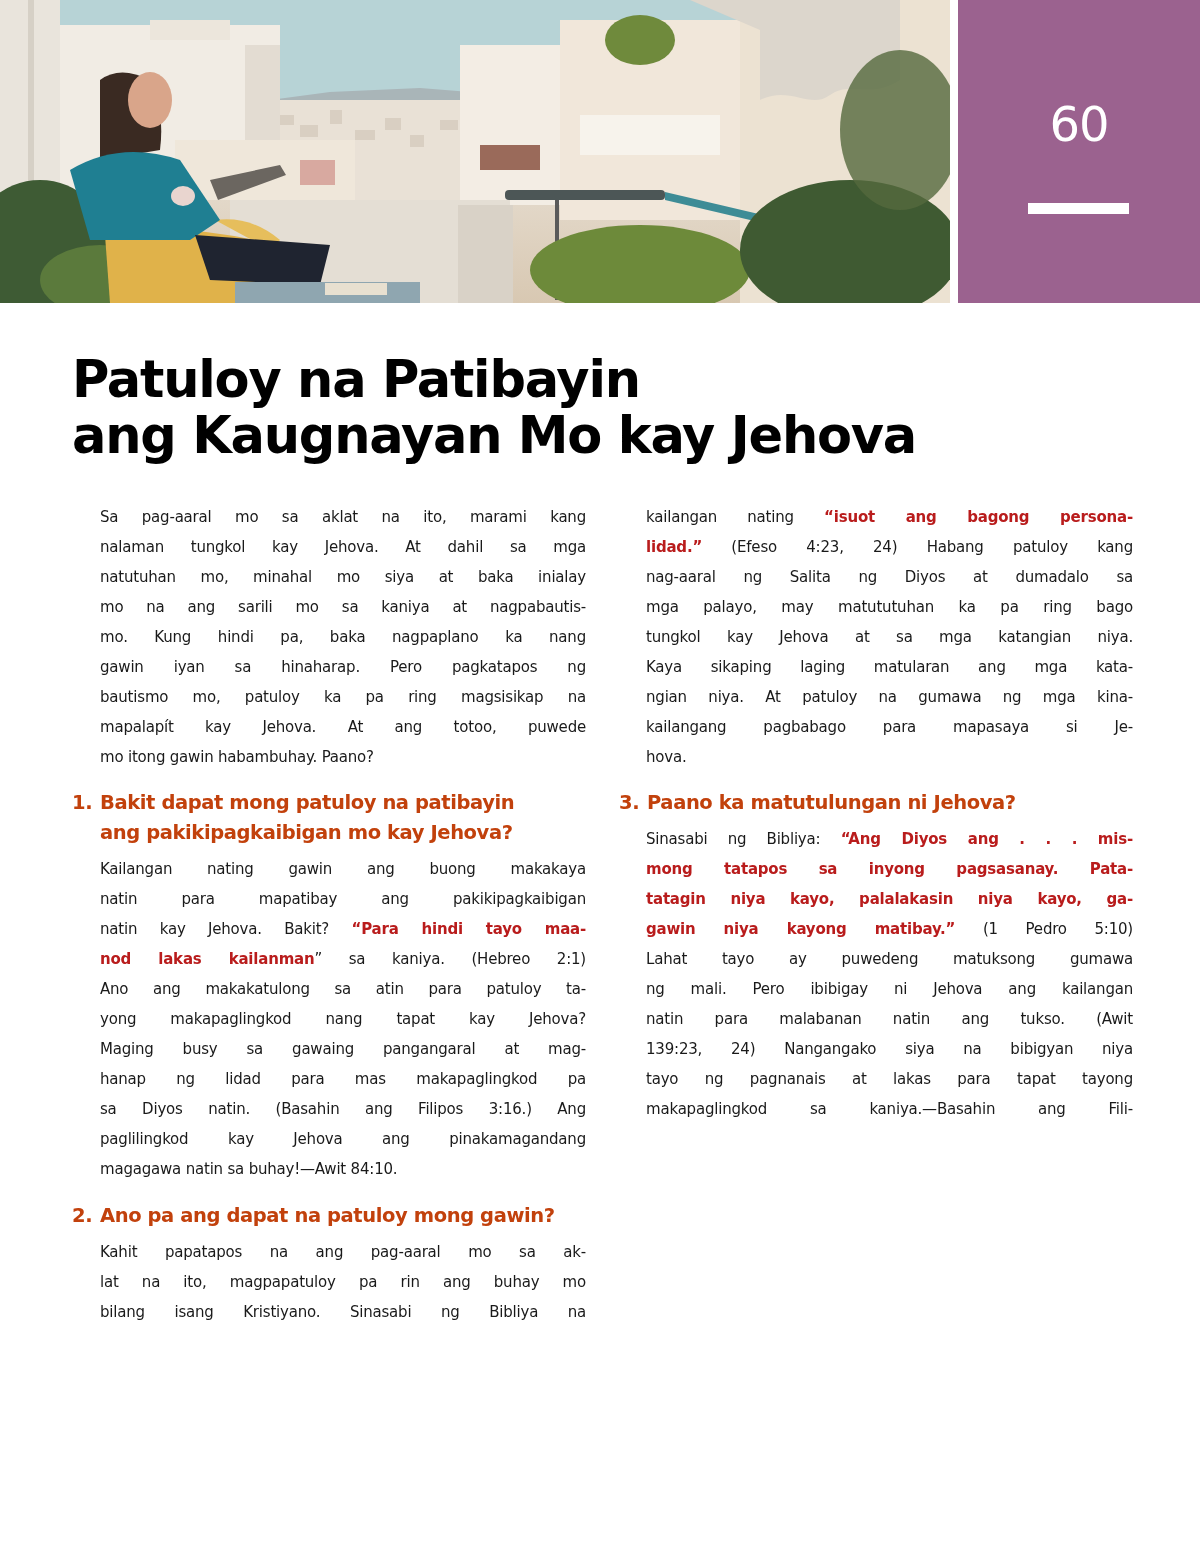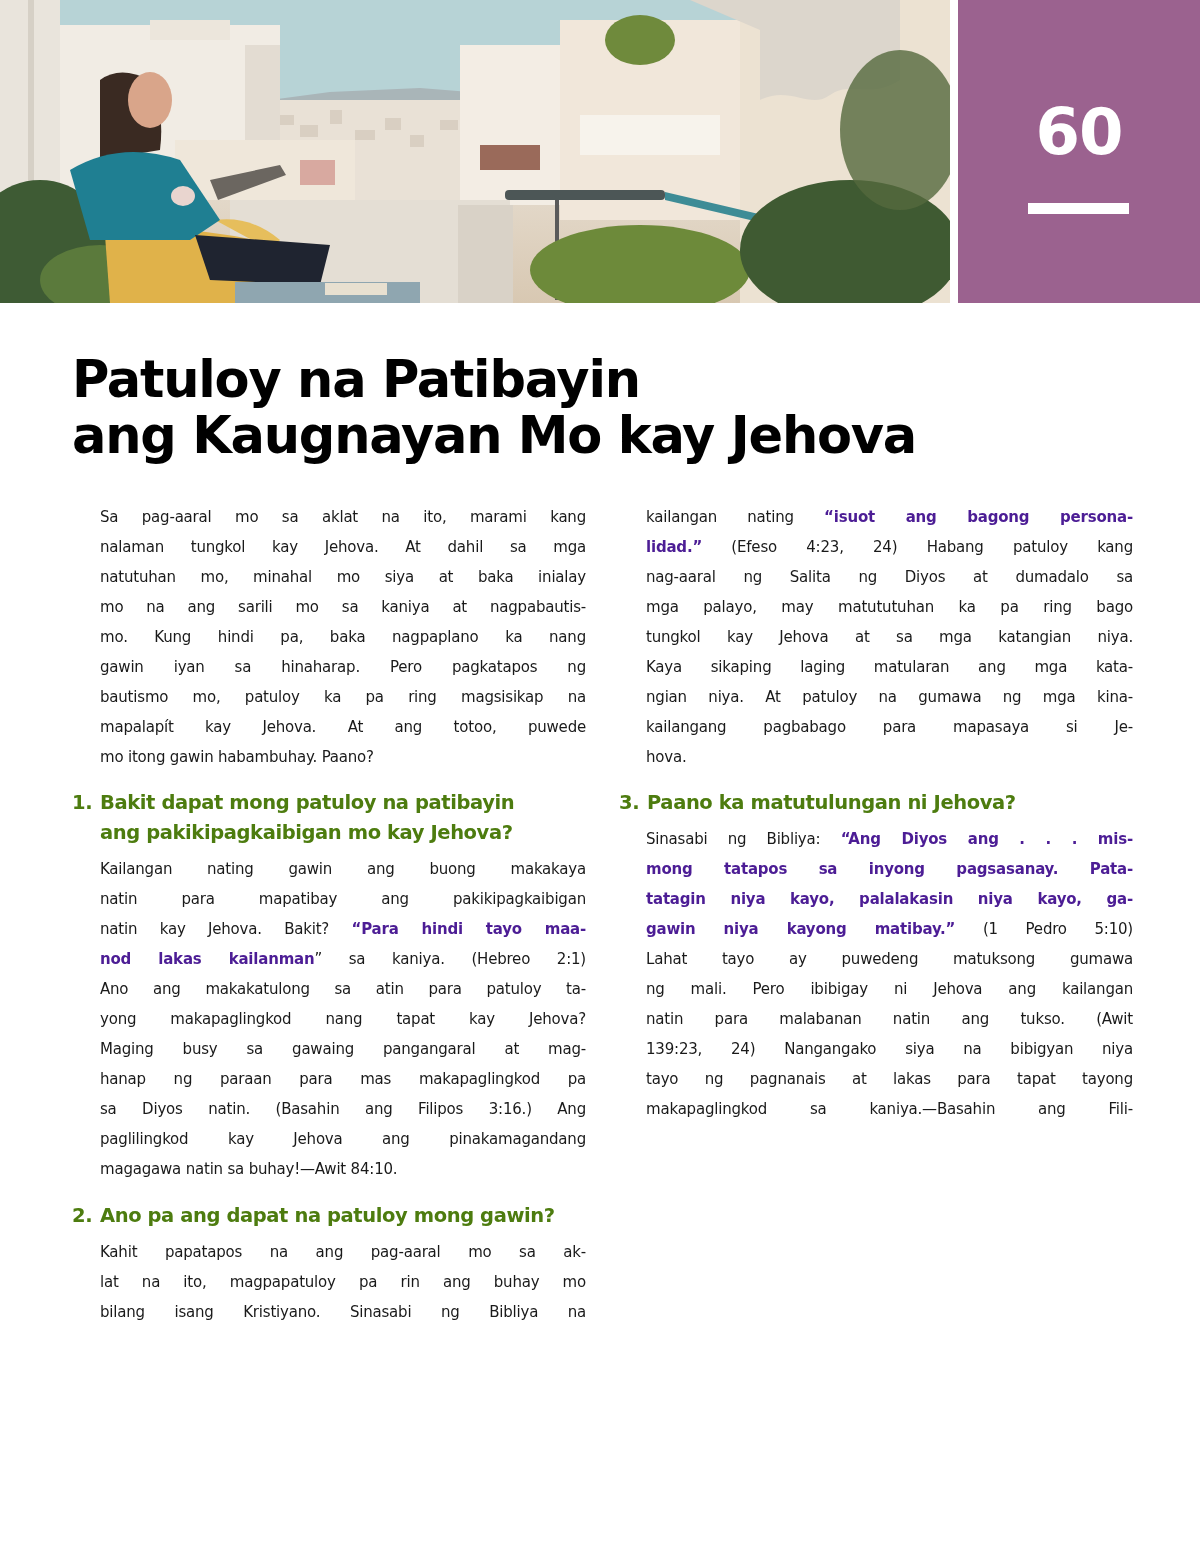--- a/index.html
+++ b/index.html
@@ -12,22 +12,22 @@
     background: linear-gradient(180deg, #a9cdd3 0%, #c9d6cf 30%, #e6ddd0 55%, #d8c8b2 100%);
   }
   .hero svg { position: absolute; left: 0; top: 0; width: 950px; height: 303px; }
 
   .chapter-box {
     position: absolute; left: 958px; top: 0; width: 242px; height: 303px;
     background: #9b628f;
   }
   .chapter-num {
     position: absolute; left: 0; width: 100%; top: 100px; text-align: center;
-    color: #ffffff; font-family: "DejaVu Sans", sans-serif; font-weight: bold;
-    font-size: 64px; letter-spacing: -1px; line-height: 1;
+    color: #ffffff; font-family: "DejaVu Sans", sans-serif; font-weight: normal;
+    font-size: 48px; letter-spacing: -1px; line-height: 1;
   }
   .chapter-rule {
     position: absolute; left: 70px; top: 203px; width: 101px; height: 11px; background: #ffffff;
   }
 
   
   .title {
     position: absolute; left: 72px; top: 352px; width: 900px;
     font-family: "DejaVu Sans", sans-serif; font-weight: bold; font-size: 51px;
     line-height: 56px; color: #000000; letter-spacing: -1.2px;
@@ -37,24 +37,24 @@
   
   .col { position: absolute; }
   .col-left { left: 100px; width: 486px; }
   .col-right { left: 646px; width: 487px; }
   .line {
     display: block; height: 30px; line-height: 30px; font-size: 15px;
     white-space: nowrap; text-align: justify; text-align-last: justify;
     letter-spacing: -0.2px; color: #1a1a1a;
   }
   .line.last { text-align-last: left; }
-  .b { font-weight: bold; color: #4c1d95; }
+  .b { font-weight: bold; color: #b91c1c; }
 
   .q {
-    position: absolute; font-weight: bold; color: #4d7c0f; font-size: 19.5px;
+    position: absolute; font-weight: bold; color: #c2410c; font-size: 19.5px;
     line-height: 30px; letter-spacing: -0.4px; white-space: nowrap;
   }
   .q .qn { display: inline-block; width: 28px; }
   .q .qline2 { display: block; padding-left: 28px; }
 </style>
 </head>
 <body>
 
 <div class="hero">
   <svg viewBox="0 0 950 303" preserveAspectRatio="none">
@@ -150,21 +150,21 @@
 </div>
 
 <div class="col col-left" style="top:854px;">
   <span class="line"><span>Kailangan nating gawin ang buong makakaya</span></span>
   <span class="line"><span>natin para mapatibay ang pakikipagkaibigan</span></span>
   <span class="line"><span>natin kay Jehova. Bakit? </span><span class="b">“Para hindi tayo maa-</span></span>
   <span class="line"><span class="b">nod lakas kailanman</span><span>” sa kaniya. (Hebreo 2:1)</span></span>
   <span class="line"><span>Ano ang makakatulong sa atin para patuloy ta-</span></span>
   <span class="line"><span>yong makapaglingkod nang tapat kay Jehova?</span></span>
   <span class="line"><span>Maging busy sa gawaing pangangaral at mag-</span></span>
-  <span class="line"><span>hanap ng paraan para mas makapaglingkod pa</span></span>
+  <span class="line"><span>hanap ng lidad para mas makapaglingkod pa</span></span>
   <span class="line"><span>sa Diyos natin. (Basahin ang Filipos 3:16.) Ang</span></span>
   <span class="line"><span>paglilingkod kay Jehova ang pinakamagandang</span></span>
   <span class="line last"><span>magagawa natin sa buhay!—Awit 84:10.</span></span>
 </div>
 
 <div class="q" style="left:72px; top:1201px;">
   <span class="qn">2.</span><span>Ano pa ang dapat na patuloy mong gawin?</span>
 </div>
 
 <div class="col col-left" style="top:1237px;">

